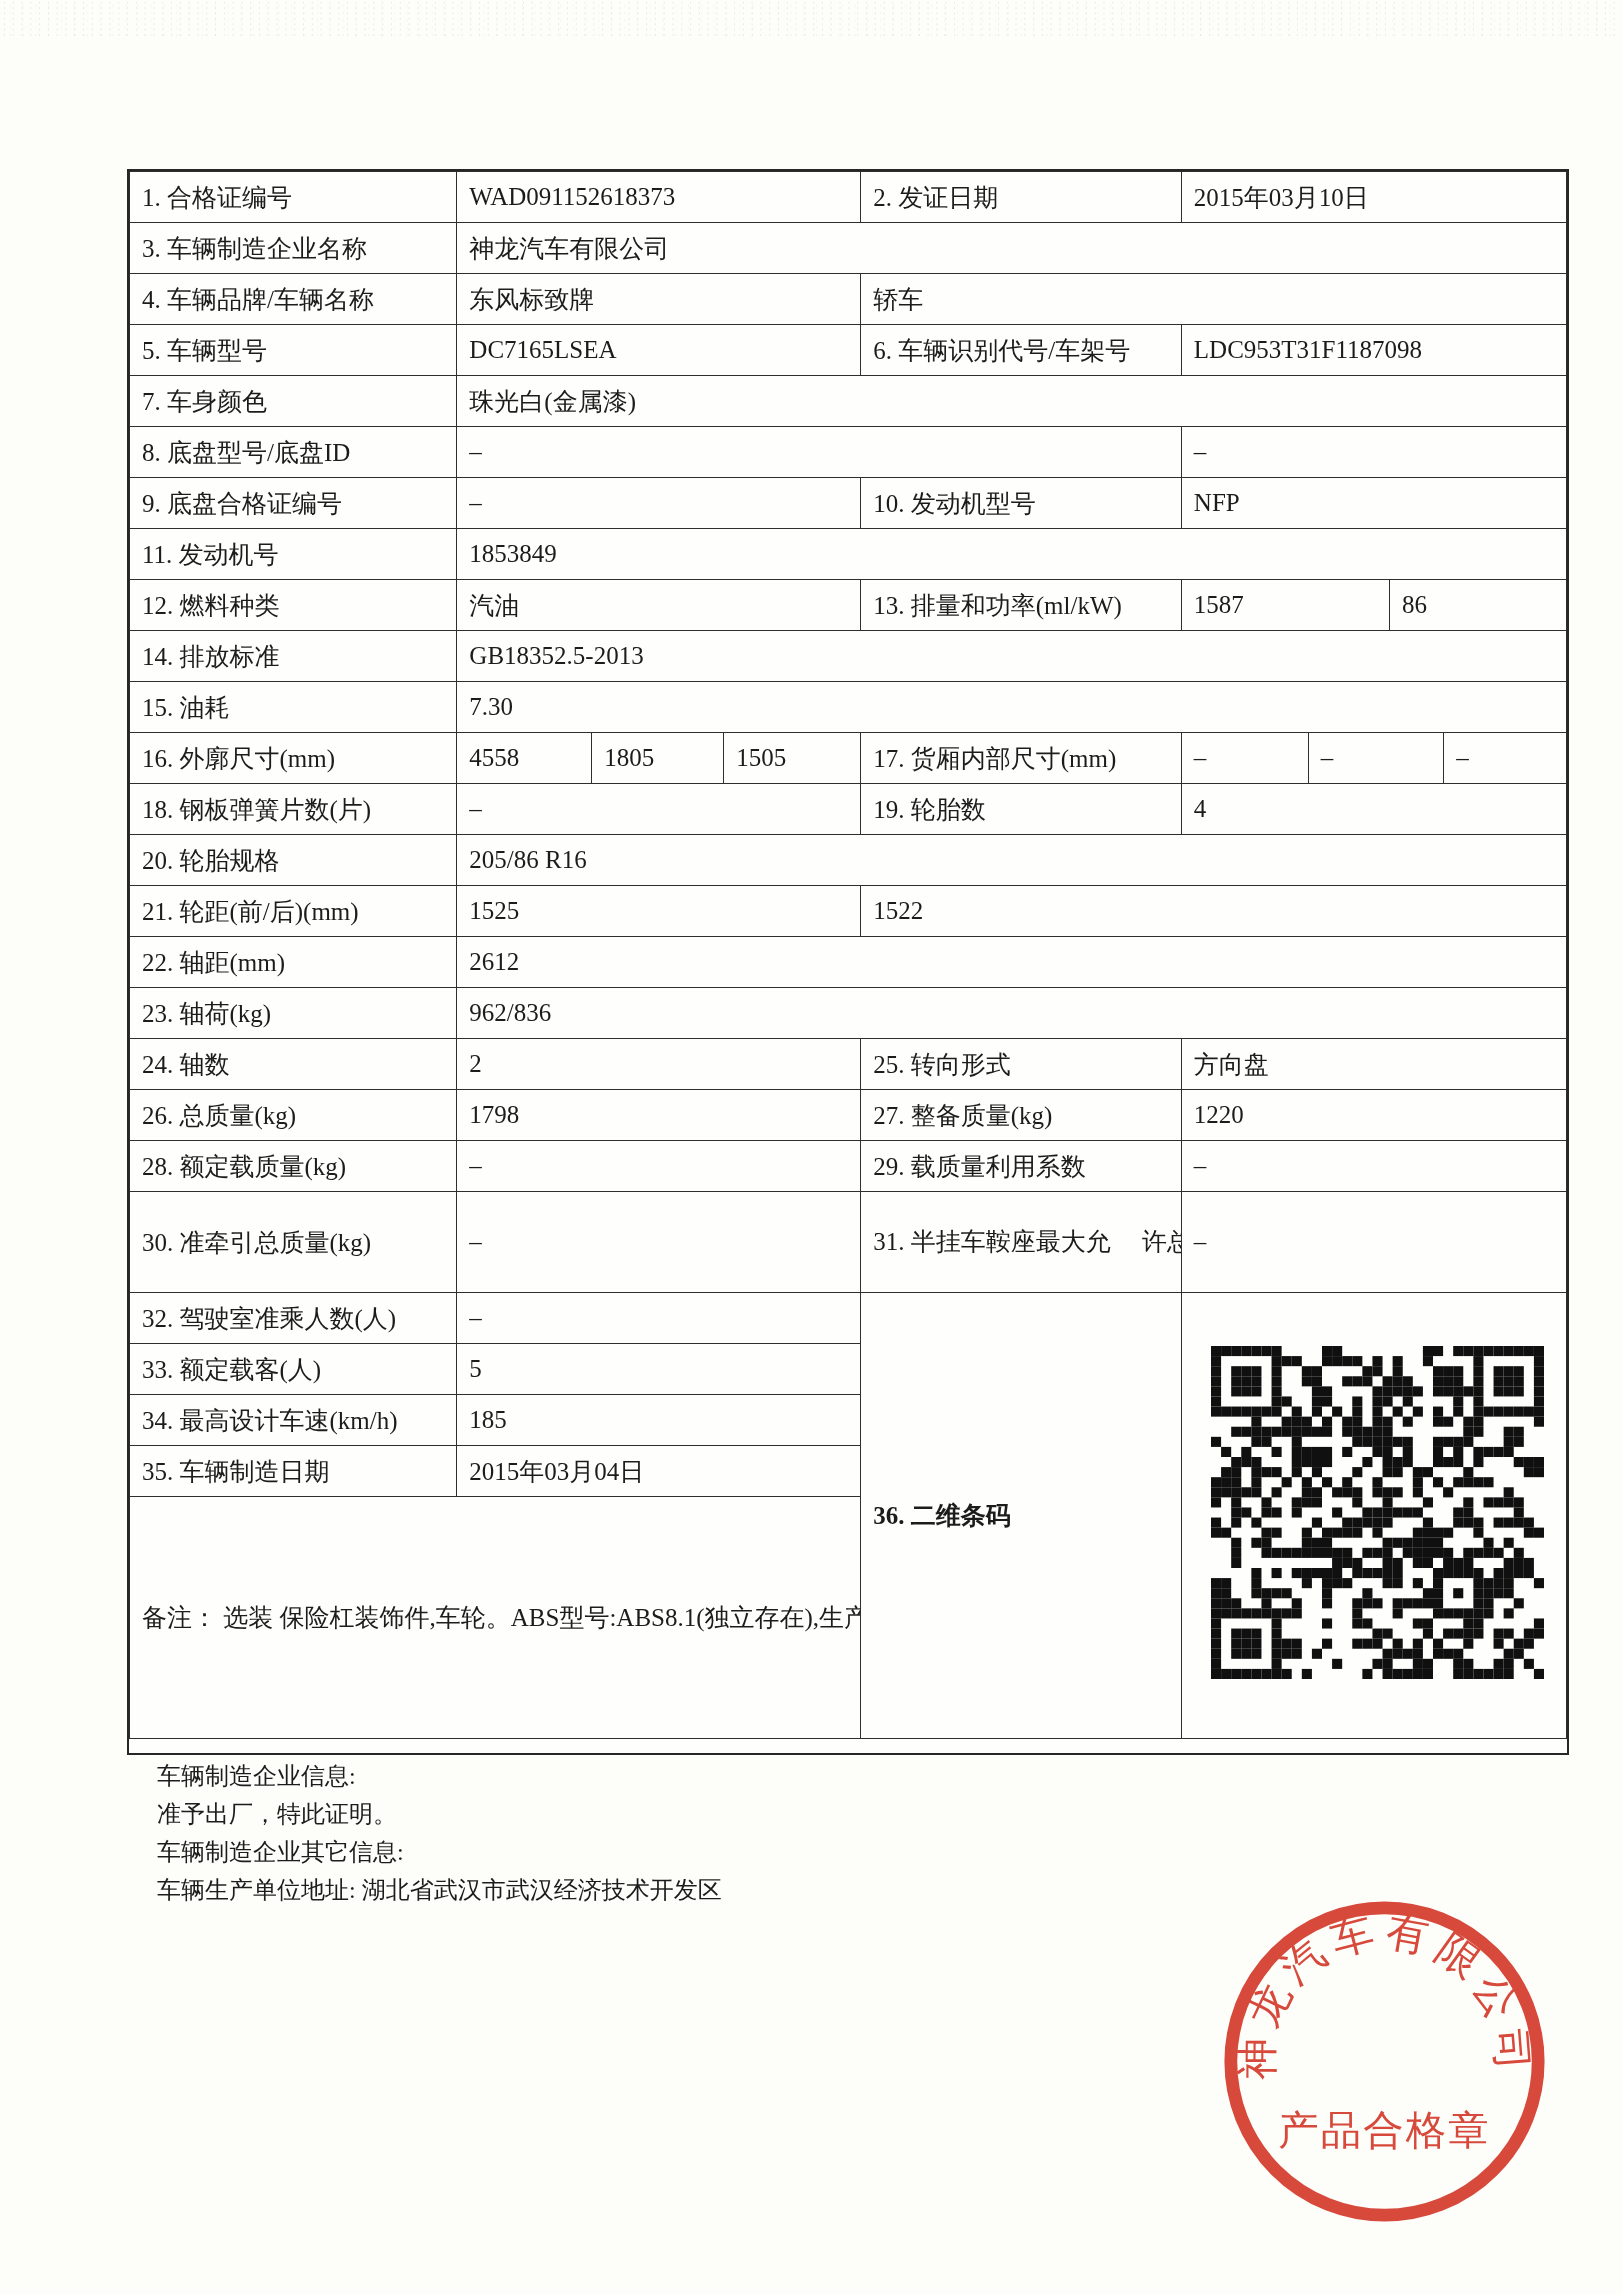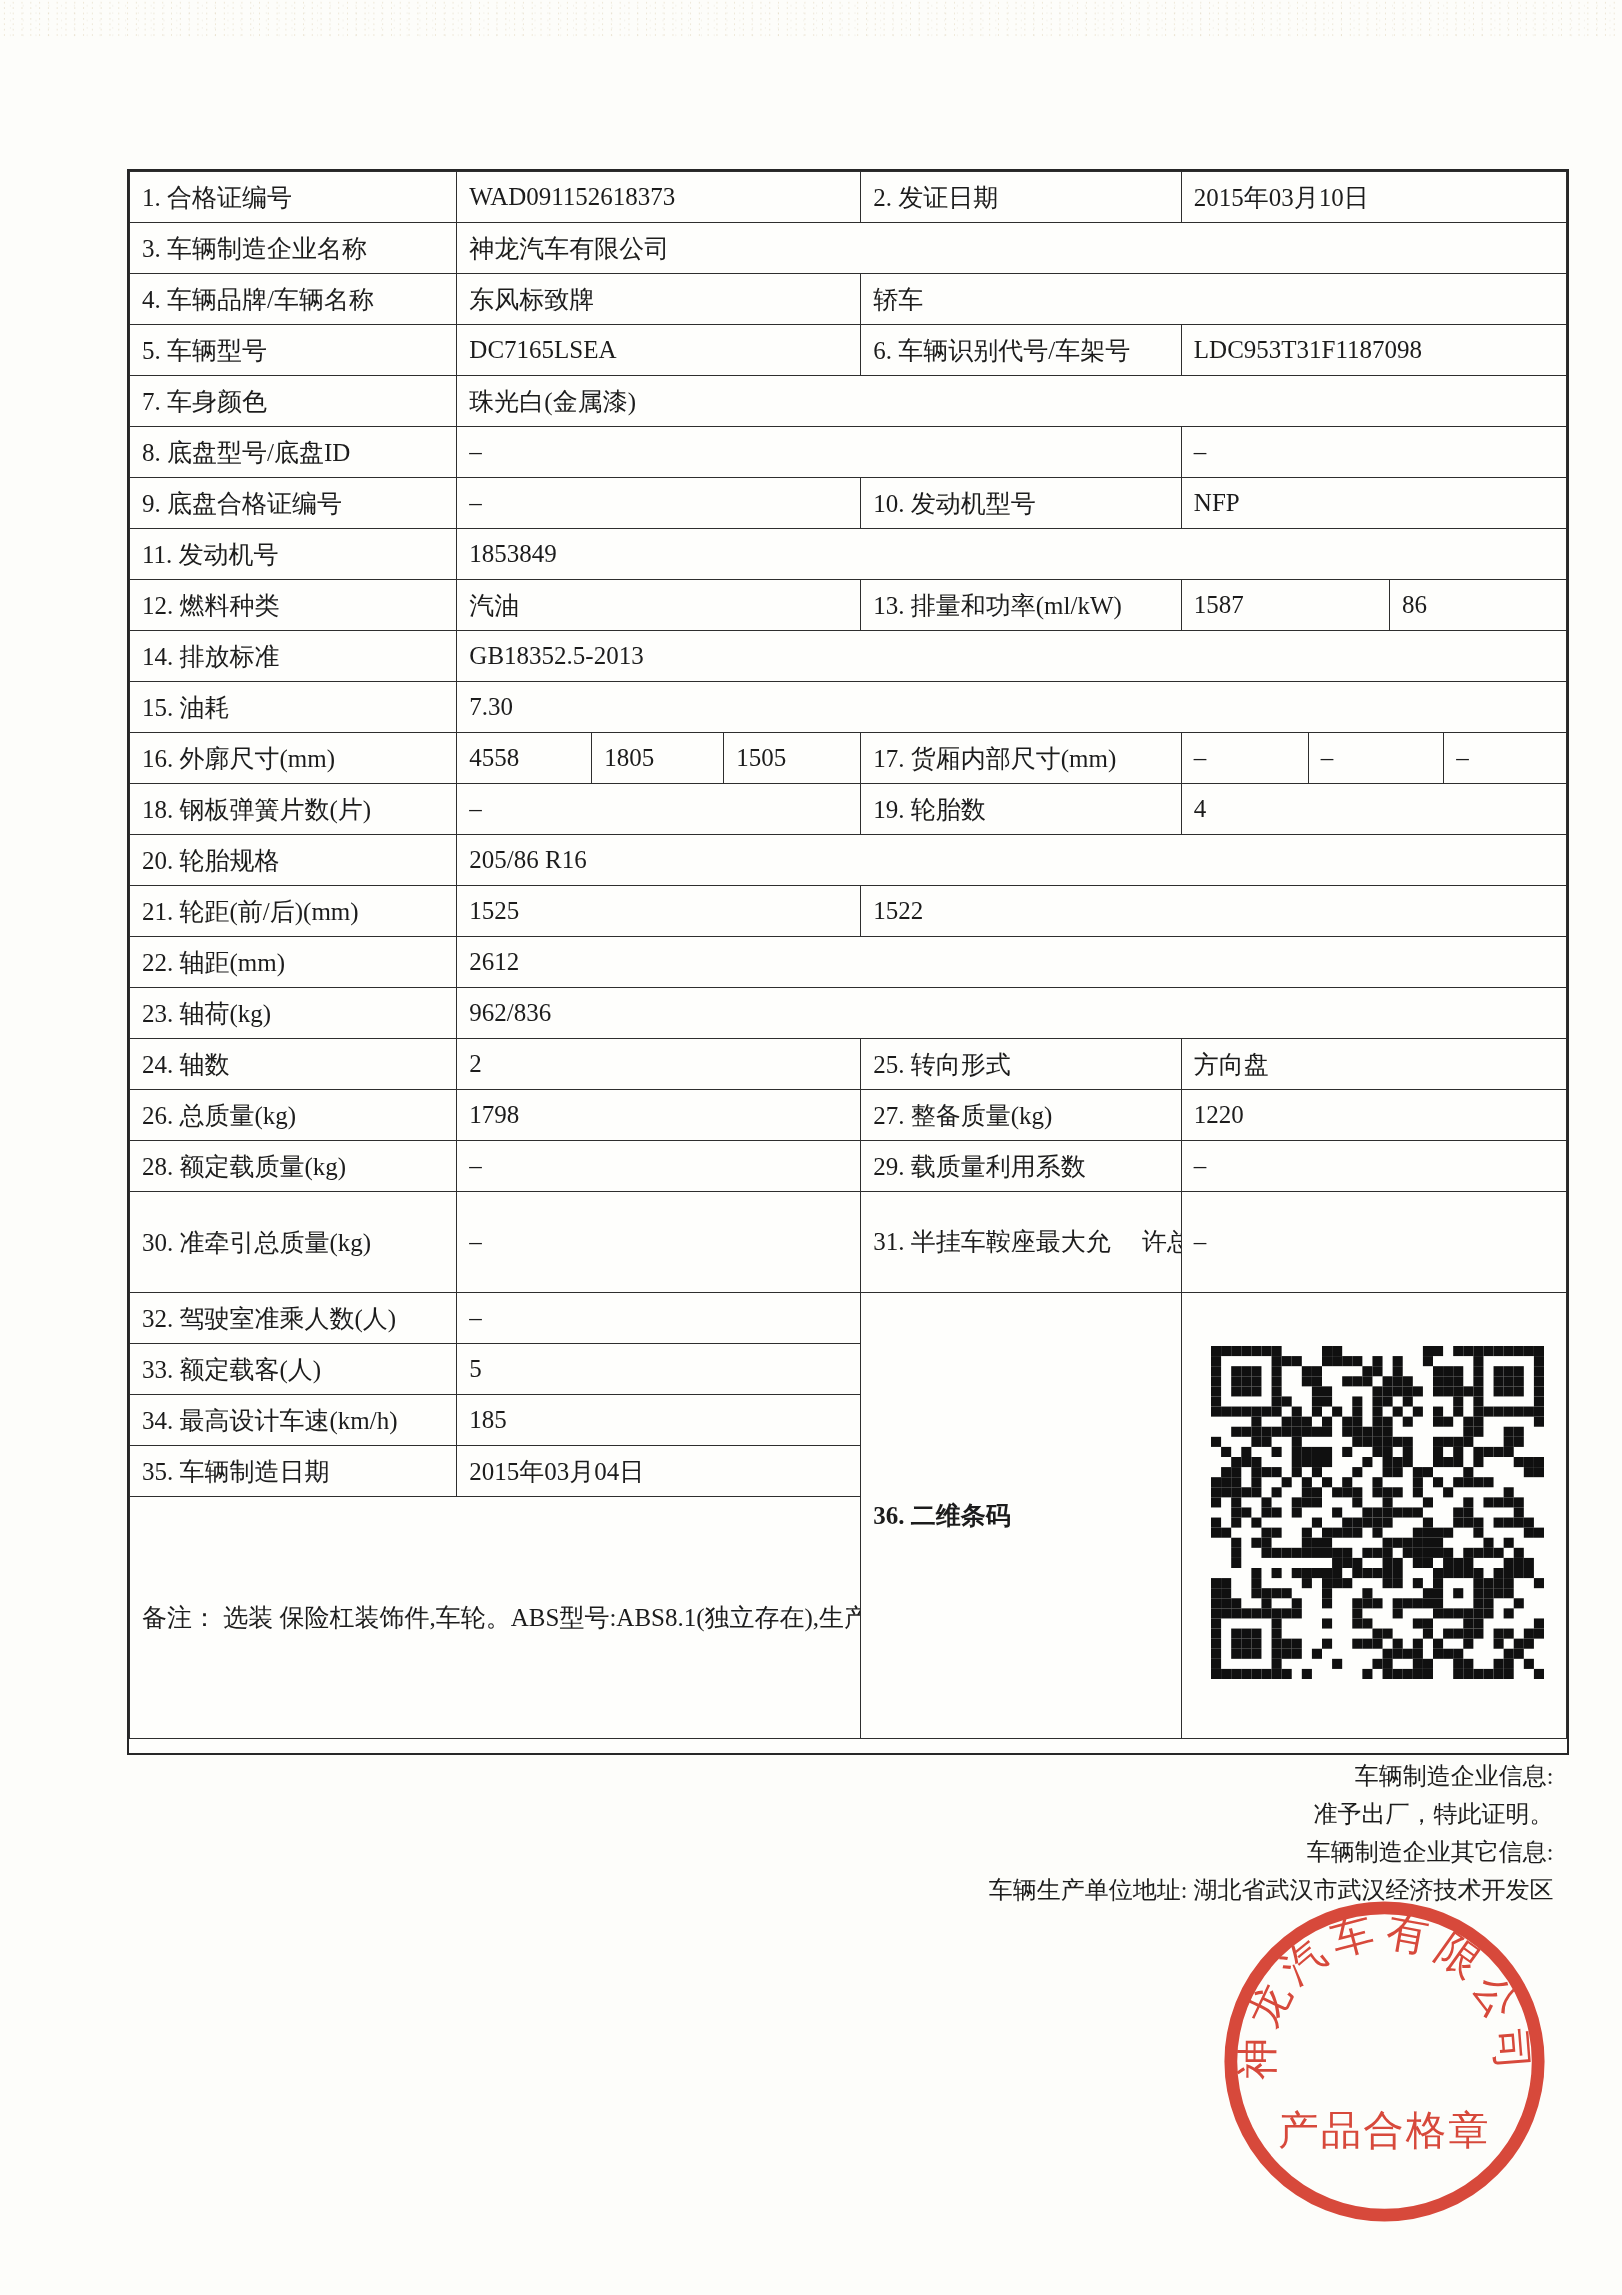--- a/index.html
+++ b/index.html
@@ -44,21 +44,20 @@
   td.remark{
     white-space:normal;vertical-align:top;
     line-height:1.6;padding:12px 17.5px 6.7px 15px;
   }
   td.qrcell{text-align:center;vertical-align:middle;padding:0;}
   td.lab36{vertical-align:middle;font-weight:bold;}
   .footer{
     margin:17.5px 13.5px 0 28px;
     font-size:24px;line-height:38px;
     white-space:nowrap;
-    text-align:right;
   }
   .footer div{height:38px;}
   .stamp{
     position:absolute;left:1087px;top:1722px;width:337px;height:337px;
     opacity:.92;pointer-events:none;
   }
   .stamp svg{display:block;}
 </style>
 </head>
 <body>

